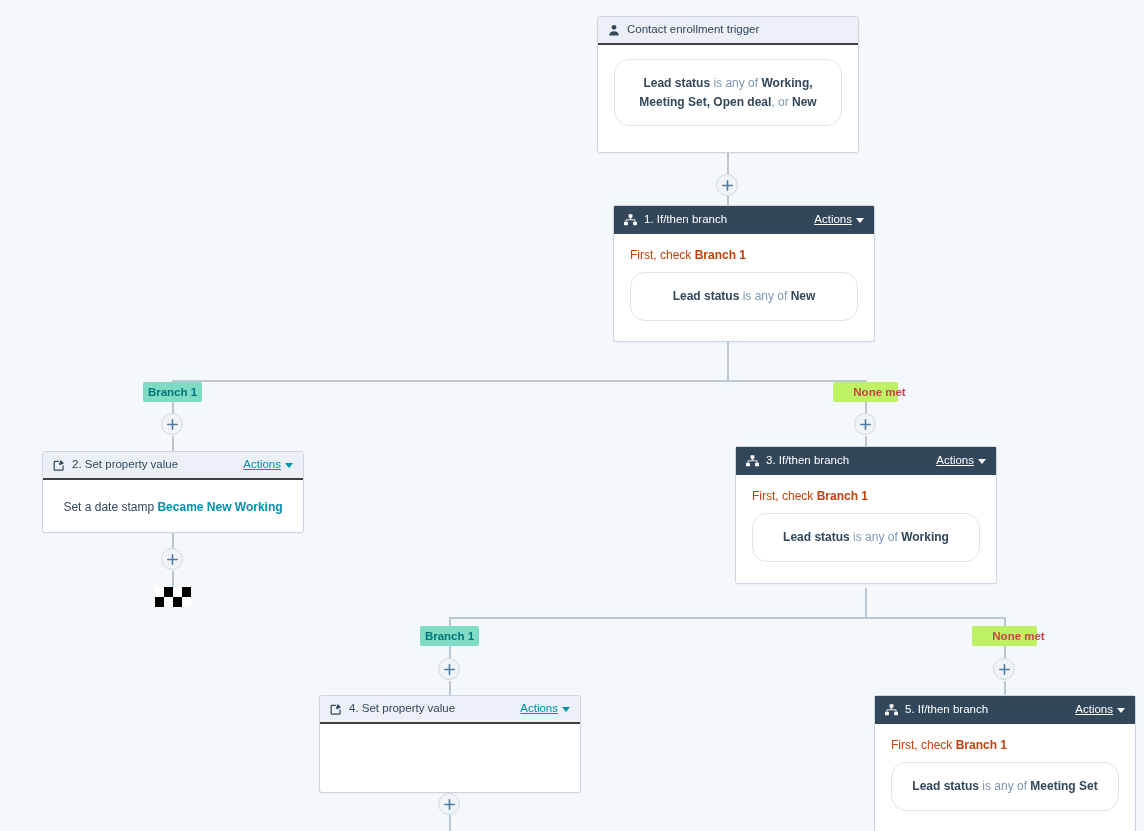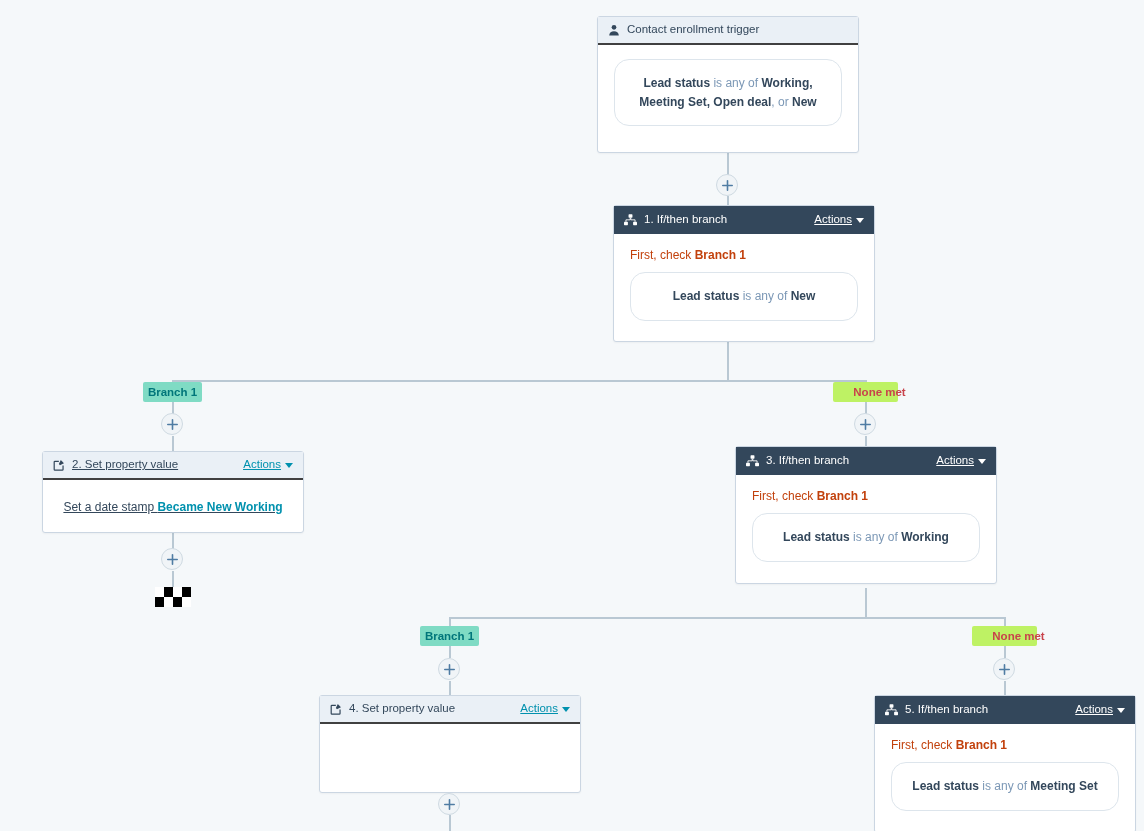--- a/index.html
+++ b/index.html
@@ -320,21 +320,21 @@
     <div class="card-body">
       <div class="first-check">
         <span>First, check </span><b>Branch 1</b>
       </div>
       <div class="criteria-box">
         <b>Lead status</b><span> is any of </span><b>New</b>
       </div>
     </div>
   </div>
 
-  <div class="card" style="left:42px; top:451px; width:262px; height:82px;text-decoration:underline;">
+  <div class="card" style="left:42px; top:451px; width:262px; height:82px;">
     <div class="card-header light">
       <span class="hdr-icon">
         <svg width="12" height="12" viewBox="0 0 16 16" fill="none" stroke="#33475b" stroke-width="1.6">
           <path d="M13.4 8.8v5.1a1 1 0 0 1-1 1H2.6a1 1 0 0 1-1-1V4.1a1 1 0 0 1 1-1h5.2"></path>
           <path d="M10.4 1.4l4.2 4.2-5.3 2.6-1.5-1.5z" fill="#33475b" stroke="none"></path>
         </svg>
       </span>
       <span class="hdr-title">2. Set property value</span>
       <span class="actions">
         <span class="actions-label">Actions</span>

